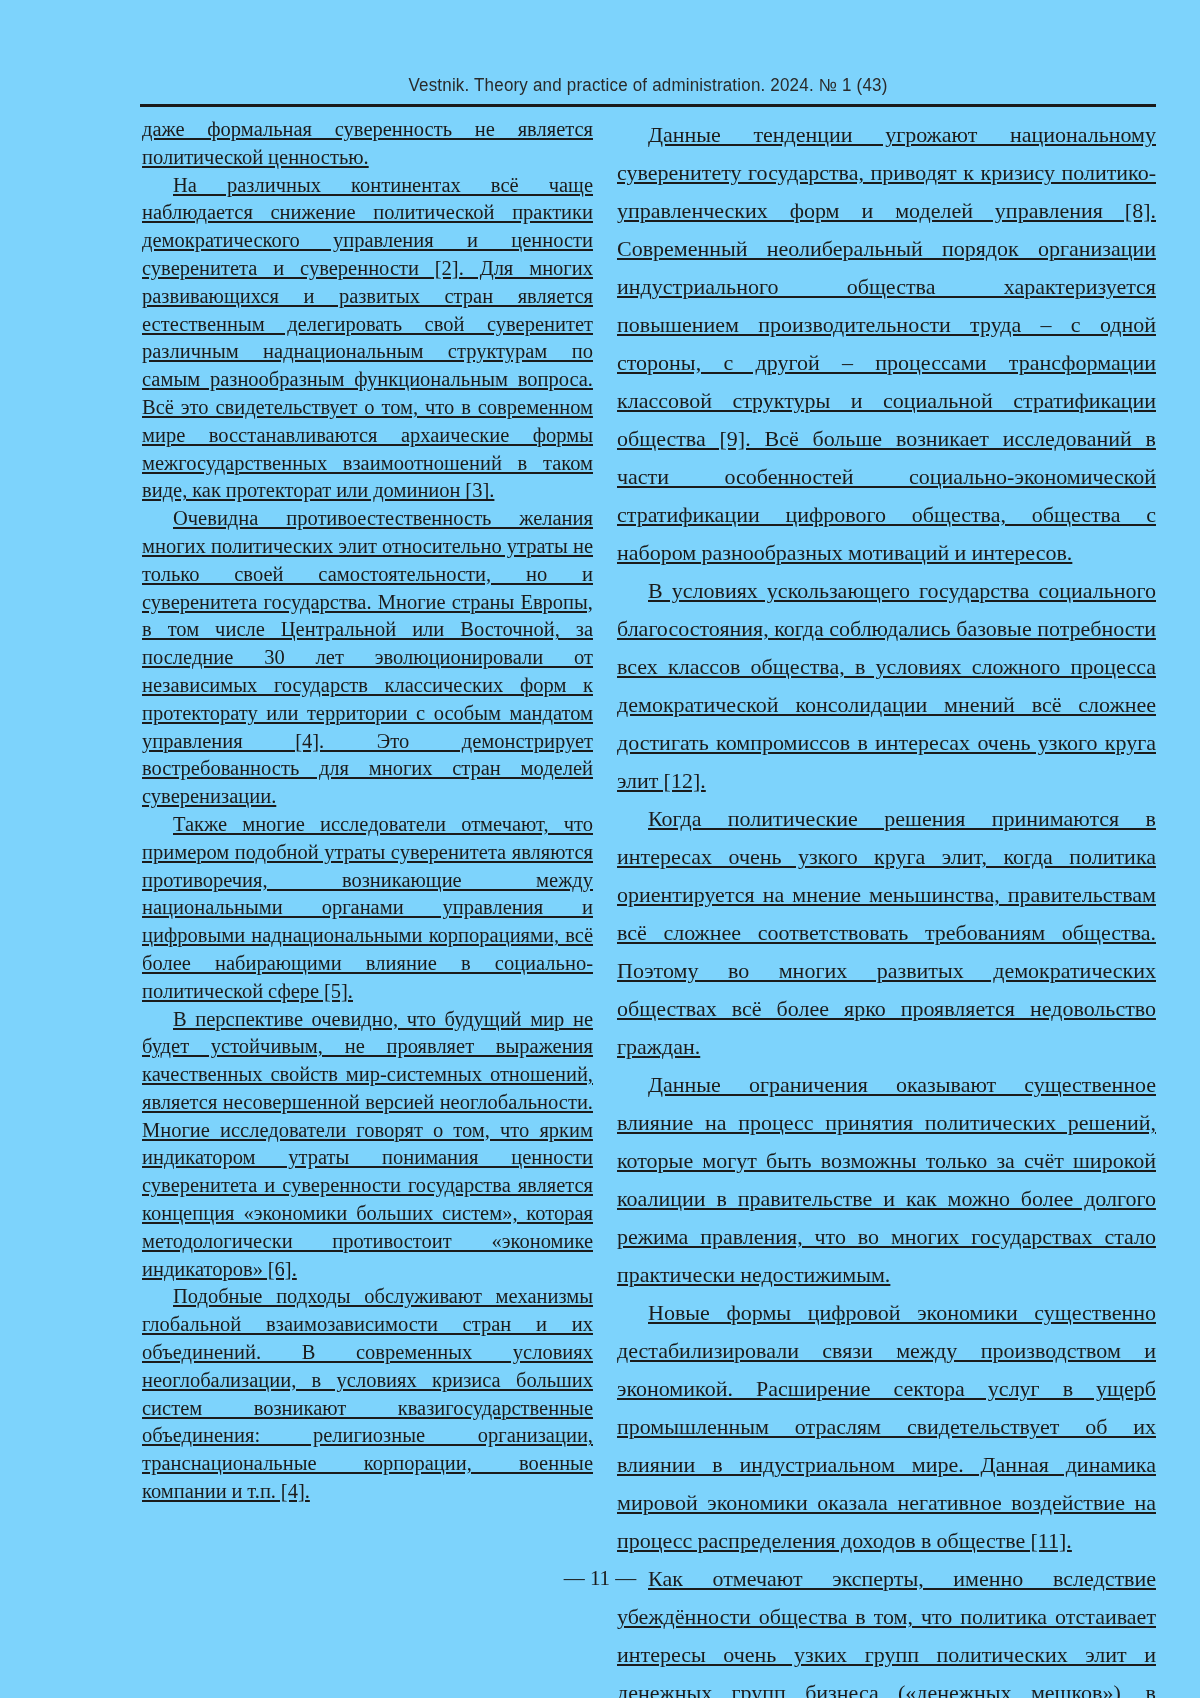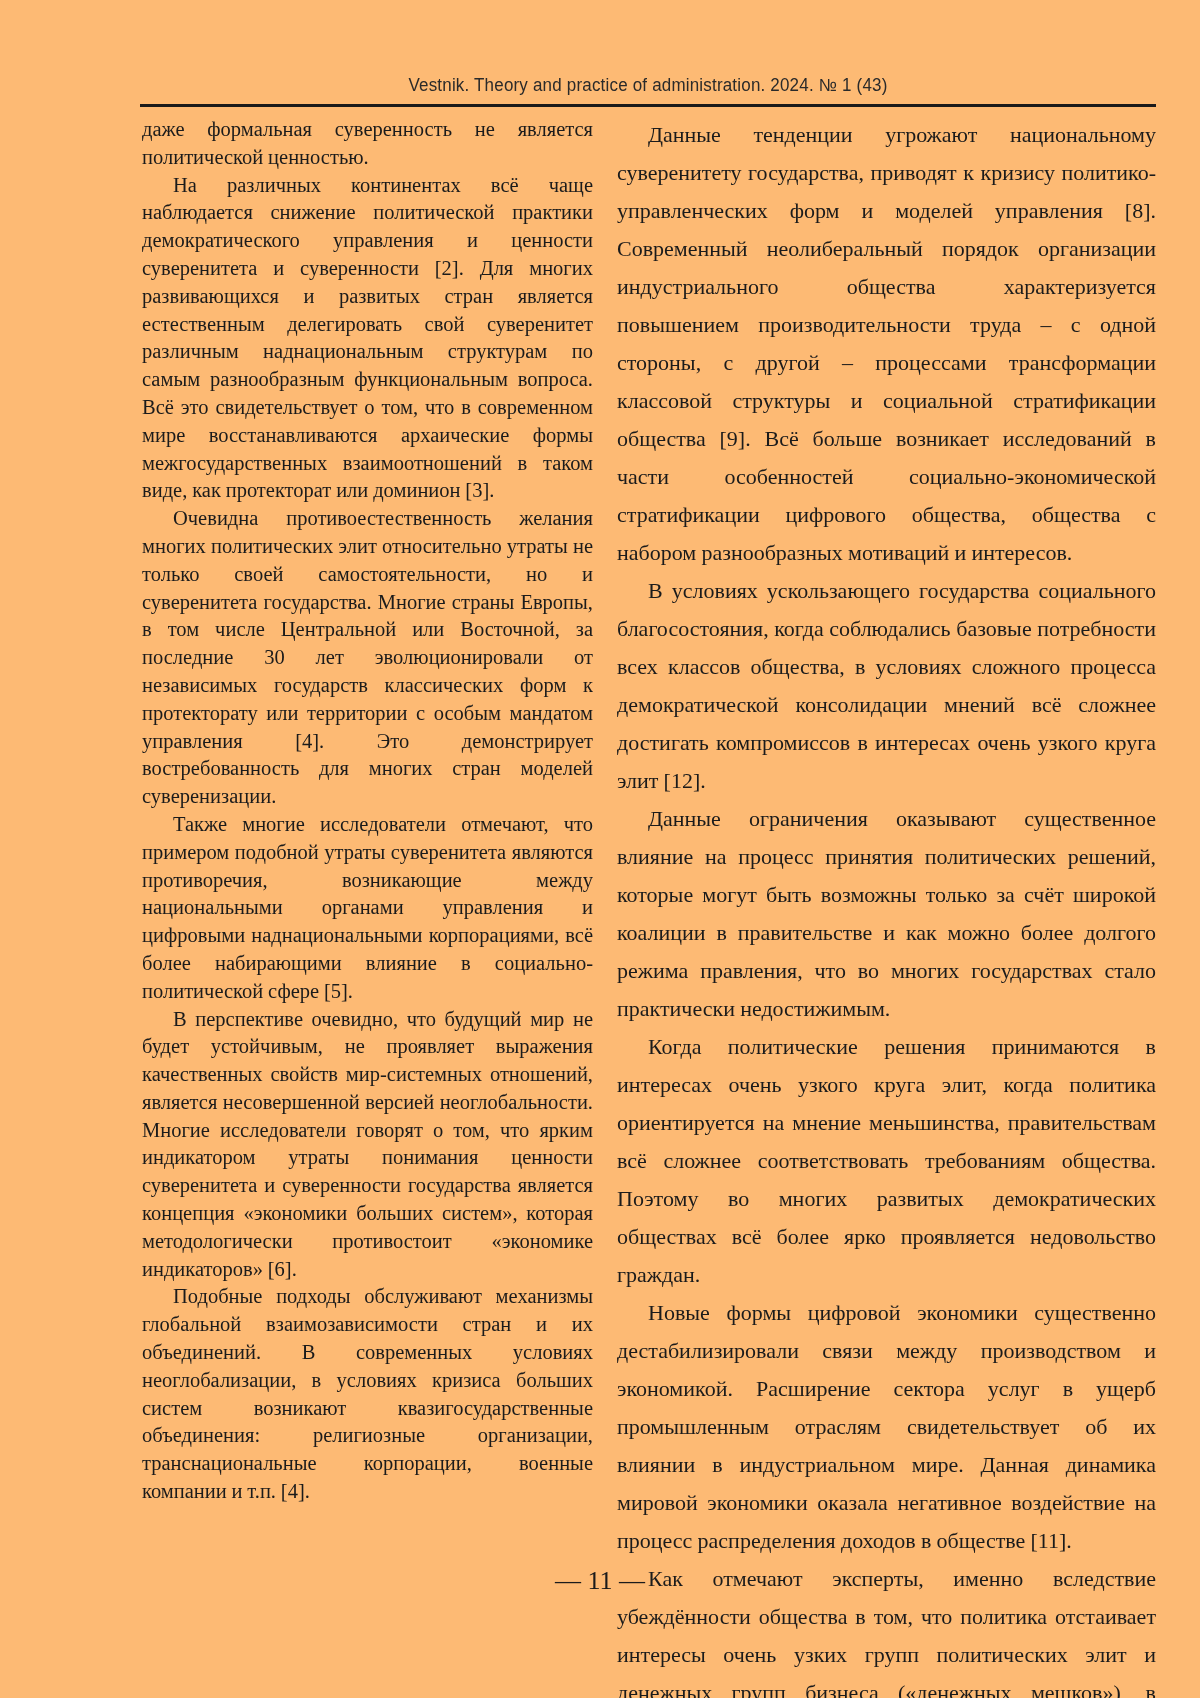--- a/index.html
+++ b/index.html
@@ -5,21 +5,21 @@
   html, body {
     margin: 0;
     padding: 0;
     background: #e8e8e8;
   }
   .page {
     position: relative;
     width: 1200px;
     height: 1698px;
     margin: 0 auto;
-    background: #fdba74;
+    background: #7dd3fc;
     color: #1b1b1b;
     overflow: hidden;
   }
   .page-header {
     position: absolute;
     top: 74px;
     left: 140px;
     width: 1016px;
   }
   .running-title {
@@ -44,20 +44,21 @@
     display: flex;
     gap: 24px;
     align-items: flex-start;
   }
   .col {
     font-family: "Liberation Serif", serif;
     text-align: justify;
     hyphens: auto;
     -webkit-hyphens: auto;
     word-spacing: -0.3px;
+    text-decoration: underline;
   }
   .col-left {
     width: 451px;
     font-size: 20.5px;
     line-height: 27.8px;
   }
   .col-right {
     width: 539px;
     font-size: 22px;
     line-height: 38px;
@@ -69,21 +70,21 @@
   .col p.no-indent {
     text-indent: 0;
   }
   .page-footer {
     position: absolute;
     top: 1566px;
     left: 0;
     width: 1200px;
     text-align: center;
     font-family: "Liberation Serif", serif;
-    font-size: 26px;
+    font-size: 21px;
     color: #1b1b1b;
   }
 </style>
 </head>
 <body>
 
 <div class="page">
 
   <header class="page-header">
     <div class="running-title">Vestnik. Theory and practice of administration. 2024. № 1 (43)</div>
@@ -97,22 +98,22 @@
       <p>На различных континентах всё чаще наблюдается снижение политической практики демократического управления и ценности суверенитета и суверенности [2]. Для многих развивающихся и развитых стран является естественным делегировать свой суверенитет различным наднациональным структурам по самым разнообразным функциональным вопроса. Всё это свидетельствует о том, что в современном мире восстанавливаются архаические формы межгосударственных взаимоотношений в таком виде, как протекторат или доминион [3].</p>
       <p>Очевидна противоестественность желания многих политических элит относительно утраты не только своей самостоятельности, но и суверенитета государства. Многие страны Европы, в том числе Центральной или Восточной, за последние 30 лет эволюционировали от независимых государств классических форм к протекторату или территории с особым мандатом управления [4]. Это демонстрирует востребованность для многих стран моделей суверенизации.</p>
       <p>Также многие исследователи отмечают, что примером подобной утраты суверенитета являются противоречия, возникающие между национальными органами управления и цифровыми наднациональными корпорациями, всё более набирающими влияние в социально-политической сфере [5].</p>
       <p>В перспективе очевидно, что будущий мир не будет устойчивым, не проявляет выражения качественных свойств мир-системных отношений, является несовершенной версией неоглобальности. Многие исследователи говорят о том, что ярким индикатором утраты понимания ценности суверенитета и суверенности государства является концепция «экономики больших систем», которая методологически противостоит «экономике индикаторов» [6].</p>
       <p>Подобные подходы обслуживают механизмы глобальной взаимозависимости стран и их объединений. В современных условиях неоглобализации, в условиях кризиса больших систем возникают квазигосударственные объединения: религиозные организации, транснациональные корпорации, военные компании и т.п. [4].</p>
     </section>
 
     <section class="col col-right">
       <p>Данные тенденции угрожают национальному суверенитету государства, приводят к кризису политико-управленческих форм и моделей управления [8]. Современный неолиберальный порядок организации индустриального общества характеризуется повышением производительности труда – с одной стороны, с другой – процессами трансформации классовой структуры и социальной стратификации общества [9]. Всё больше возникает исследований в части особенностей социально-экономической стратификации цифрового общества, общества с набором разнообразных мотиваций и интересов.</p>
       <p>В условиях ускользающего государства социального благосостояния, когда соблюдались базовые потребности всех классов общества, в условиях сложного процесса демократической консолидации мнений всё сложнее достигать компромиссов в интересах очень узкого круга элит [12].</p>
+      <p>Когда политические решения принимаются в интересах очень узкого круга элит, когда политика ориентируется на мнение меньшинства, правительствам всё сложнее соответствовать требованиям общества. Поэтому во многих развитых демократических обществах всё более ярко проявляется недовольство граждан.</p>
       <p>Данные ограничения оказывают существенное влияние на процесс принятия политических решений, которые могут быть возможны только за счёт широкой коалиции в правительстве и как можно более долгого режима правления, что во многих государствах стало практически недостижимым.</p>
-      <p>Когда политические решения принимаются в интересах очень узкого круга элит, когда политика ориентируется на мнение меньшинства, правительствам всё сложнее соответствовать требованиям общества. Поэтому во многих развитых демократических обществах всё более ярко проявляется недовольство граждан.</p>
       <p>Новые формы цифровой экономики существенно дестабилизировали связи между производством и экономикой. Расширение сектора услуг в ущерб промышленным отраслям свидетельствует об их влиянии в индустриальном мире. Данная динамика мировой экономики оказала негативное воздействие на процесс распределения доходов в обществе [11].</p>
       <p>Как отмечают эксперты, именно вследствие убеждённости общества в том, что политика отстаивает интересы очень узких групп политических элит и денежных групп бизнеса («денежных мешков»), в условиях коррумпированности политического истеблишмента наблюдается рост популизма – как крайне левого, так и крайне правого [12].</p>
     </section>
 
   </main>
 
   <footer class="page-footer">
     <span>— 11 —</span>
   </footer>
 

